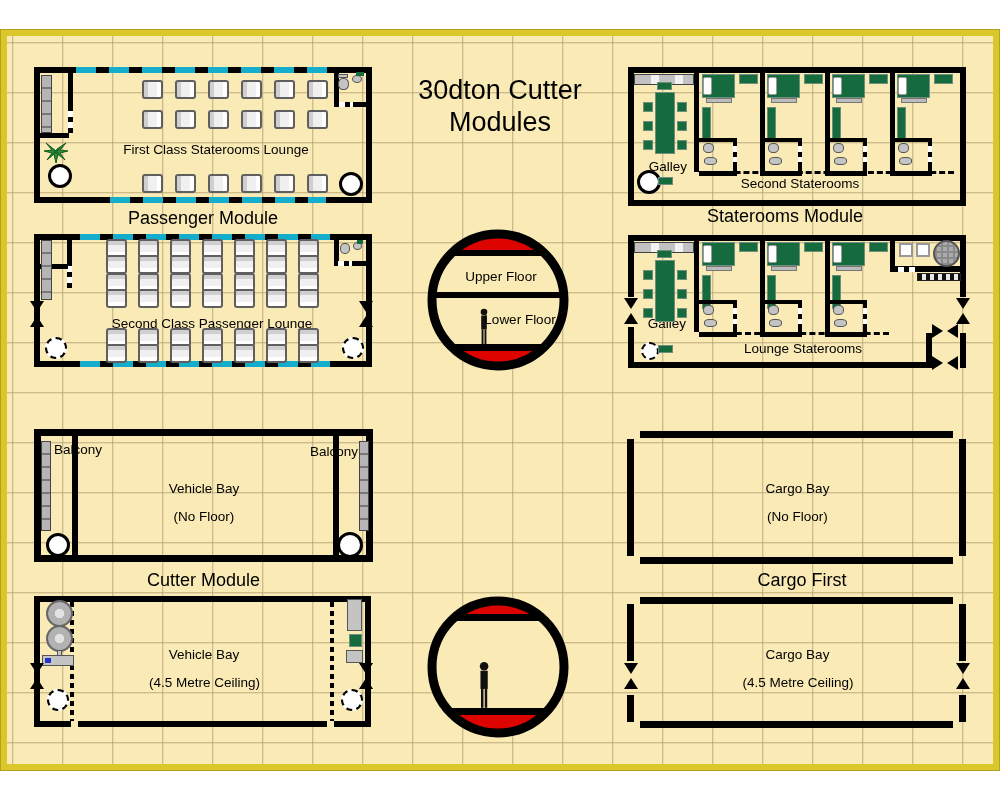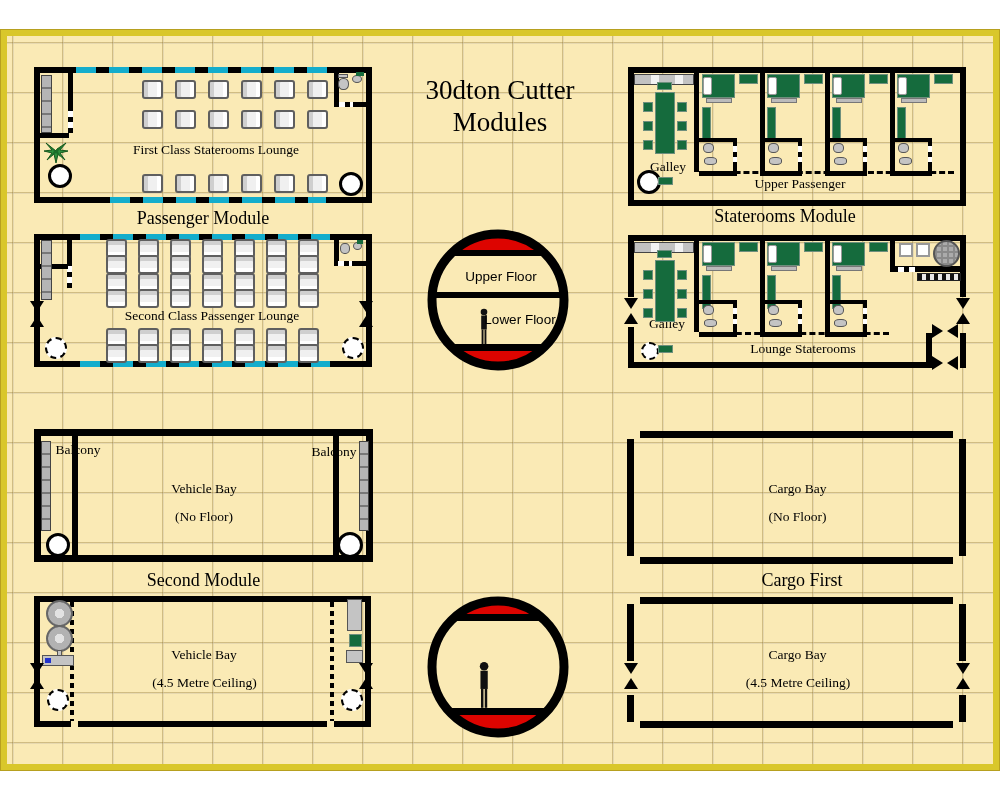--- a/index.html
+++ b/index.html
@@ -13,21 +13,21 @@
           background-image:
             linear-gradient(to right, rgba(140,115,50,0.38) 1px, rgba(255,255,255,0.5) 2px, transparent 2px),
             linear-gradient(to bottom, rgba(140,115,50,0.38) 1px, rgba(255,255,255,0.5) 2px, transparent 2px);
           background-size:50px 50px; background-position:5px 6px; }
 
   .abs { position:absolute; }
   .module { position:absolute; border:6px solid #000; }
   .module.thick { border-width:7px; }
   .wall { position:absolute; background:#000; }
   .bar { position:absolute; background:#000; }
-  .label { position:absolute; text-align:center; line-height:1.15;font-family:Liberation Serif, serif; }
+  .label { position:absolute; text-align:center; line-height:1.15; }
   .room-label { font-size:13.5px; }
   .module-label { font-size:18px; }
   .title { font-size:27px; line-height:1.2; white-space:pre-line; text-align:center; }
 
   .windows { position:absolute; height:6px;
              background:repeating-linear-gradient(90deg, #14adcc 0 20px, #000 20px 33px); }
   .hatch { position:absolute; background:#fff; border:3px solid #000; border-radius:50%; box-sizing:border-box; }
   .hatch.dashed { border:2px dashed #000; }
 
   .seat { position:absolute; width:17px; height:15px; background:#f0f0f0;
@@ -118,35 +118,35 @@
     <div class="wall" style="left:334px;top:240px;width:5px;height:23px;"></div>
     <div class="wall" style="left:334px;top:261px;width:32px;height:5px;"></div>
     <div class="door-h" style="left:338px;top:261px;width:14px;height:5px;"></div>
     <div class="grayfur" style="left:340px;top:243px;width:10px;height:11px;border-radius:45%;"></div>
     <div class="grayfur" style="left:353px;top:242px;width:9px;height:8px;border-radius:50%;"></div>
     <div class="abs" style="left:357px;top:240px;width:6px;height:4px;background:#156b3d;"></div>
     <div class="valve-v" style="left:30px;top:301px;"></div>
     <div class="valve-v" style="left:359px;top:301px;"></div>
     <div class="hatch dashed" style="left:45px;top:337px;width:22px;height:22px;"></div>
     <div class="hatch dashed" style="left:342px;top:337px;width:22px;height:22px;"></div>
-    <div class="label room-label" style="left:92px;top:308px;width:240px;">Second Class Passenger Lounge</div>
+    <div class="label room-label" style="left:92px;top:316px;width:240px;">Second Class Passenger Lounge</div>
   </div>
 
   
   <div style="display:contents">
     <div class="module" style="left:628px;top:67px;width:326px;height:127px;"></div>
     <div class="counter" style="left:634px;top:74px;width:58px;"></div>
     <div class="wall" style="left:694px;top:73px;width:5px;height:99px;"></div>
     <div class="wall" style="left:760px;top:73px;width:5px;height:103px;"></div>
     <div class="wall" style="left:825px;top:73px;width:5px;height:103px;"></div>
     <div class="wall" style="left:890px;top:73px;width:5px;height:103px;"></div>
     <div class="dash-h" style="left:699px;top:171px;width:255px;"></div>
     <div class="hatch" style="left:637px;top:170px;width:24px;height:24px;"></div>
     <div class="label room-label" style="left:642px;top:159px;width:52px;">Galley</div>
-    <div class="label room-label" style="left:715px;top:176px;width:170px;">Upper Passenger</div>
+    <div class="label room-label" style="left:715px;top:176px;width:170px;">Second Staterooms</div>
     <div class="label module-label" style="left:700px;top:206px;width:170px;">Staterooms Module</div>
   </div>
 
   
   <div style="display:contents">
     <div class="bar" style="left:628px;top:235px;width:338px;height:6px;"></div>
     <div class="bar" style="left:628px;top:241px;width:6px;height:56px;"></div>
     <div class="bar" style="left:628px;top:327px;width:6px;height:41px;"></div>
     <div class="valve-v" style="left:624px;top:298px;"></div>
     <div class="bar" style="left:960px;top:241px;width:6px;height:56px;"></div>
@@ -179,21 +179,21 @@
     <div class="wall" style="left:72px;top:436px;width:6px;height:119px;"></div>
     <div class="wall" style="left:333px;top:436px;width:6px;height:119px;"></div>
     <div class="lockers" style="left:41px;top:441px;width:8px;height:88px;"></div>
     <div class="lockers" style="left:359px;top:441px;width:8px;height:88px;"></div>
     <div class="label room-label" style="left:46px;top:442px;width:64px;">Balcony</div>
     <div class="label room-label" style="left:302px;top:444px;width:64px;">Balcony</div>
     <div class="hatch" style="left:46px;top:533px;width:24px;height:24px;"></div>
     <div class="hatch" style="left:337px;top:532px;width:26px;height:26px;"></div>
     <div class="label room-label" style="left:119px;top:481px;width:170px;">Vehicle Bay</div>
     <div class="label room-label" style="left:119px;top:509px;width:170px;">(No Floor)</div>
-    <div class="label module-label" style="left:121px;top:570px;width:165px;">Second Module</div>
+    <div class="label module-label" style="left:121px;top:570px;width:165px;">Cutter Module</div>
   </div>
 
   
   <div style="display:contents">
     <div class="module" style="left:34px;top:596px;width:325px;height:119px;"></div>
     <div class="gap" style="left:71px;top:721px;width:7px;height:6px;"></div>
     <div class="gap" style="left:327px;top:721px;width:7px;height:6px;"></div>
     <div class="dotline-v" style="left:70px;top:602px;height:119px;"></div>
     <div class="dotline-v" style="left:330px;top:602px;height:119px;"></div>
     <div class="mcircle" style="left:46px;top:600px;width:27px;height:27px;"></div>

